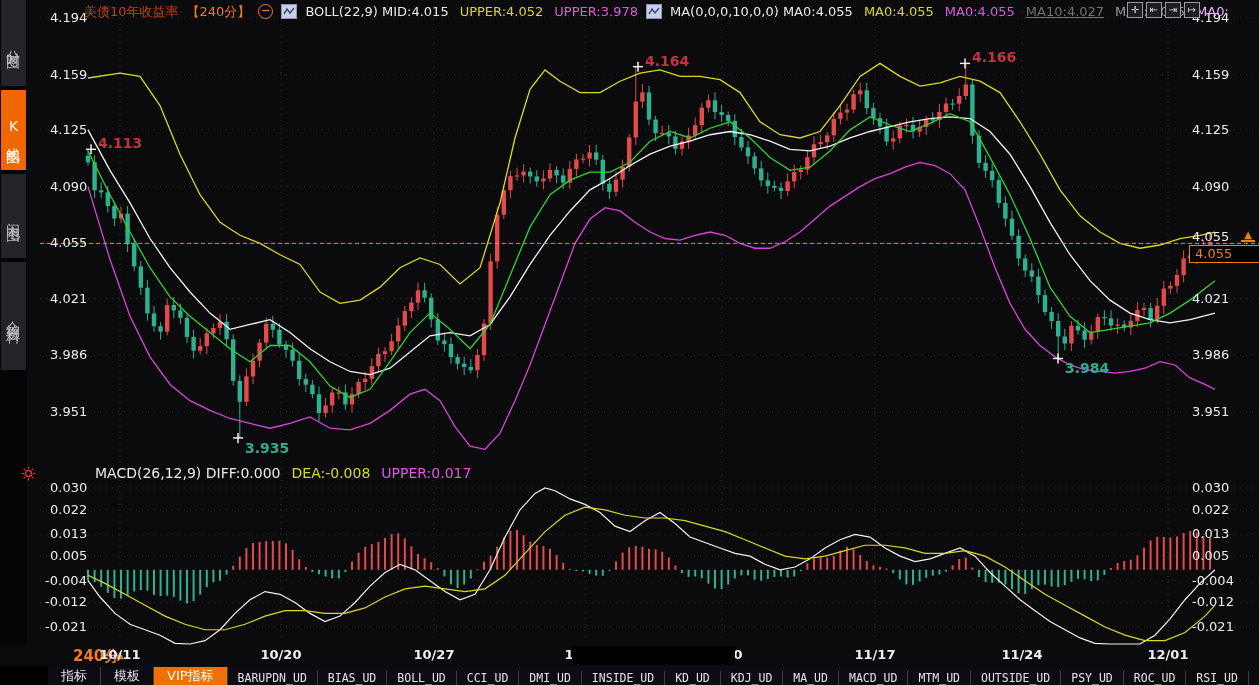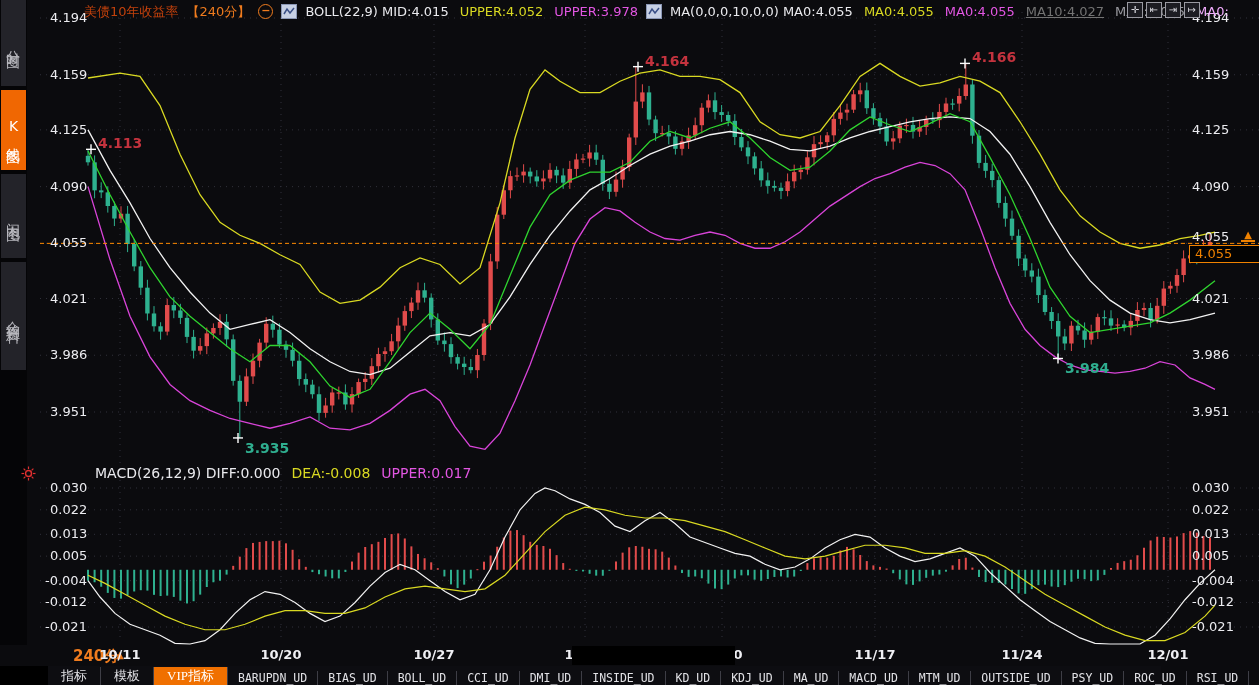--- a/index.html
+++ b/index.html
@@ -41,21 +41,21 @@
   .xcover{position:absolute;left:572px;top:1px;width:163px;height:19px;background:#000;z-index:7;}
   .watermark{position:absolute;left:1120px;top:625px;font-size:31px;color:#c3c3ca;letter-spacing:2px;
              z-index:8;opacity:.92;}
   
   .tab-corner{position:absolute;left:0;top:666px;width:48px;height:19px;background:#000;z-index:6;}
   .tabbar{position:absolute;left:48px;top:666px;width:1113px;height:19px;background:#0d0d11;
           display:flex;align-items:flex-end;z-index:6;}
   .tab{display:flex;align-items:center;padding:0 13px;border-right:1px solid #3e3e46;color:#e2e2e6;
        font-size:13px;cursor:pointer;white-space:nowrap;}
   .tab.mono{font-family:"DejaVu Sans Mono","Liberation Mono",monospace;font-size:11.5px;padding:0 10px;}
-  .tab.active{background:#f07000;color:#fff;font-family:Liberation Serif, serif;}
+  .tab.active{background:#f07000;color:#fff;}
 </style>
 </head>
 <body>
 
 <div class="window">
   <svg id="chart-svg" width="1259" height="645" viewBox="0 0 1259 645">
       <line x1="120" y1="12" x2="120" y2="640" stroke="#30303a" stroke-width="1" stroke-dasharray="1,5"></line>
       <line x1="281" y1="12" x2="281" y2="640" stroke="#30303a" stroke-width="1" stroke-dasharray="1,5"></line>
       <line x1="434" y1="12" x2="434" y2="640" stroke="#30303a" stroke-width="1" stroke-dasharray="1,5"></line>
       <line x1="585" y1="12" x2="585" y2="640" stroke="#30303a" stroke-width="1" stroke-dasharray="1,5"></line>

